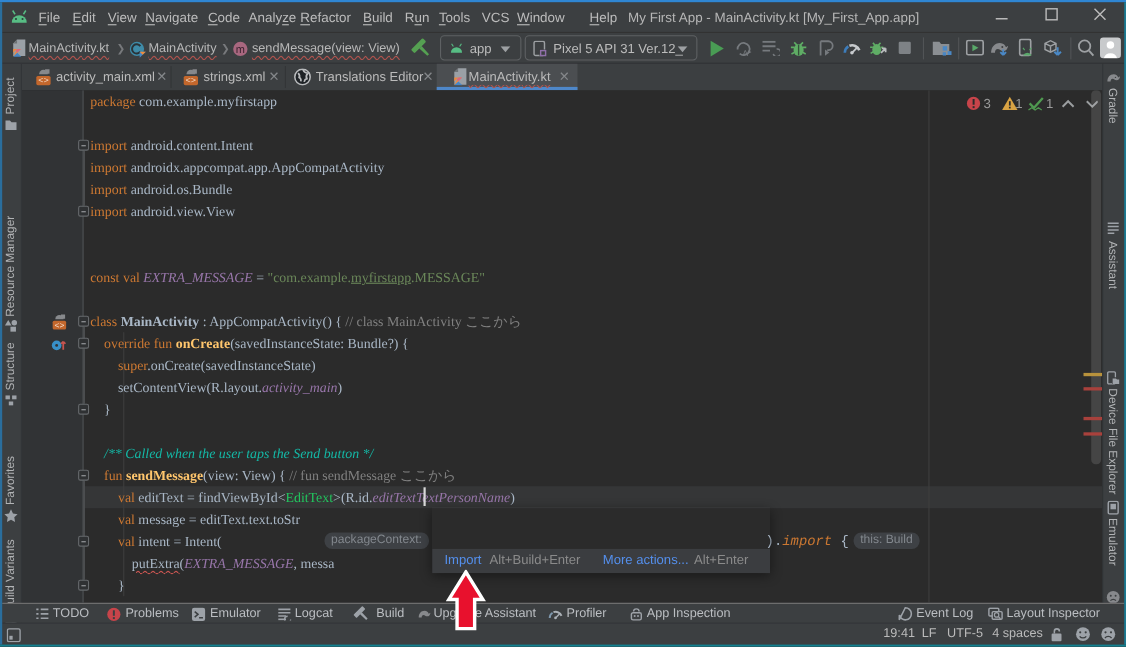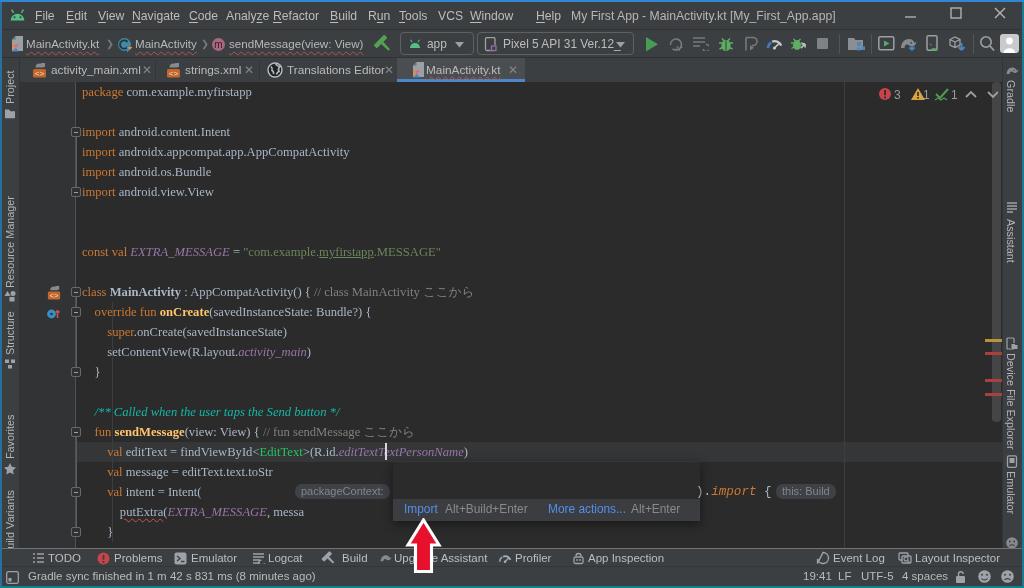--- a/index.html
+++ b/index.html
@@ -425,21 +425,20 @@
         <circle cx="8" cy="7" r="2" fill="none" stroke="#9da2a8" stroke-width="1.1"></circle>
         <line x1="9.5" y1="8.5" x2="11.5" y2="10.5" stroke="#9da2a8" stroke-width="1.1"></line>
       </svg>
     <div class="bitem" style="left:913px">Layout Inspector</div>
   </div>
   <div id="statusbar" class="abs">
     <svg class="abs" style="left:4px;top:4px" width="13" height="13">
         <rect x="0.7" y="0.7" width="11.6" height="11.6" rx="1.5" fill="none" stroke="#9da2a8" stroke-width="1.3"></rect>
         <rect x="2.5" y="7" width="3" height="3.5" fill="#9da2a8"></rect>
       </svg>
-    <div class="abs" style="left:26px;top:3px">Gradle sync finished in 1 m 42 s 831 ms (8 minutes ago)</div>
     <div class="abs" style="left:801px;top:3px">19:41</div>
     <div class="abs" style="left:836px;top:3px">LF</div>
     <div class="abs" style="left:859px;top:3px">UTF-5</div>
     <div class="abs" style="left:900px;top:3px">4 spaces</div>
     <svg class="abs" style="left:952px;top:3px" width="13" height="14">
         <rect x="2" y="6" width="9" height="7" rx="1" fill="#9da2a8"></rect>
         <path d="M4.5 6 V4 a2.3 2.3 0 0 1 4.6 0" fill="none" stroke="#9da2a8" stroke-width="1.4"></path>
       </svg>
     <svg class="abs" style="left:975px;top:2px" width="15" height="15">
         <circle cx="7.5" cy="7.5" r="6.3" fill="#9da2a8"></circle>

